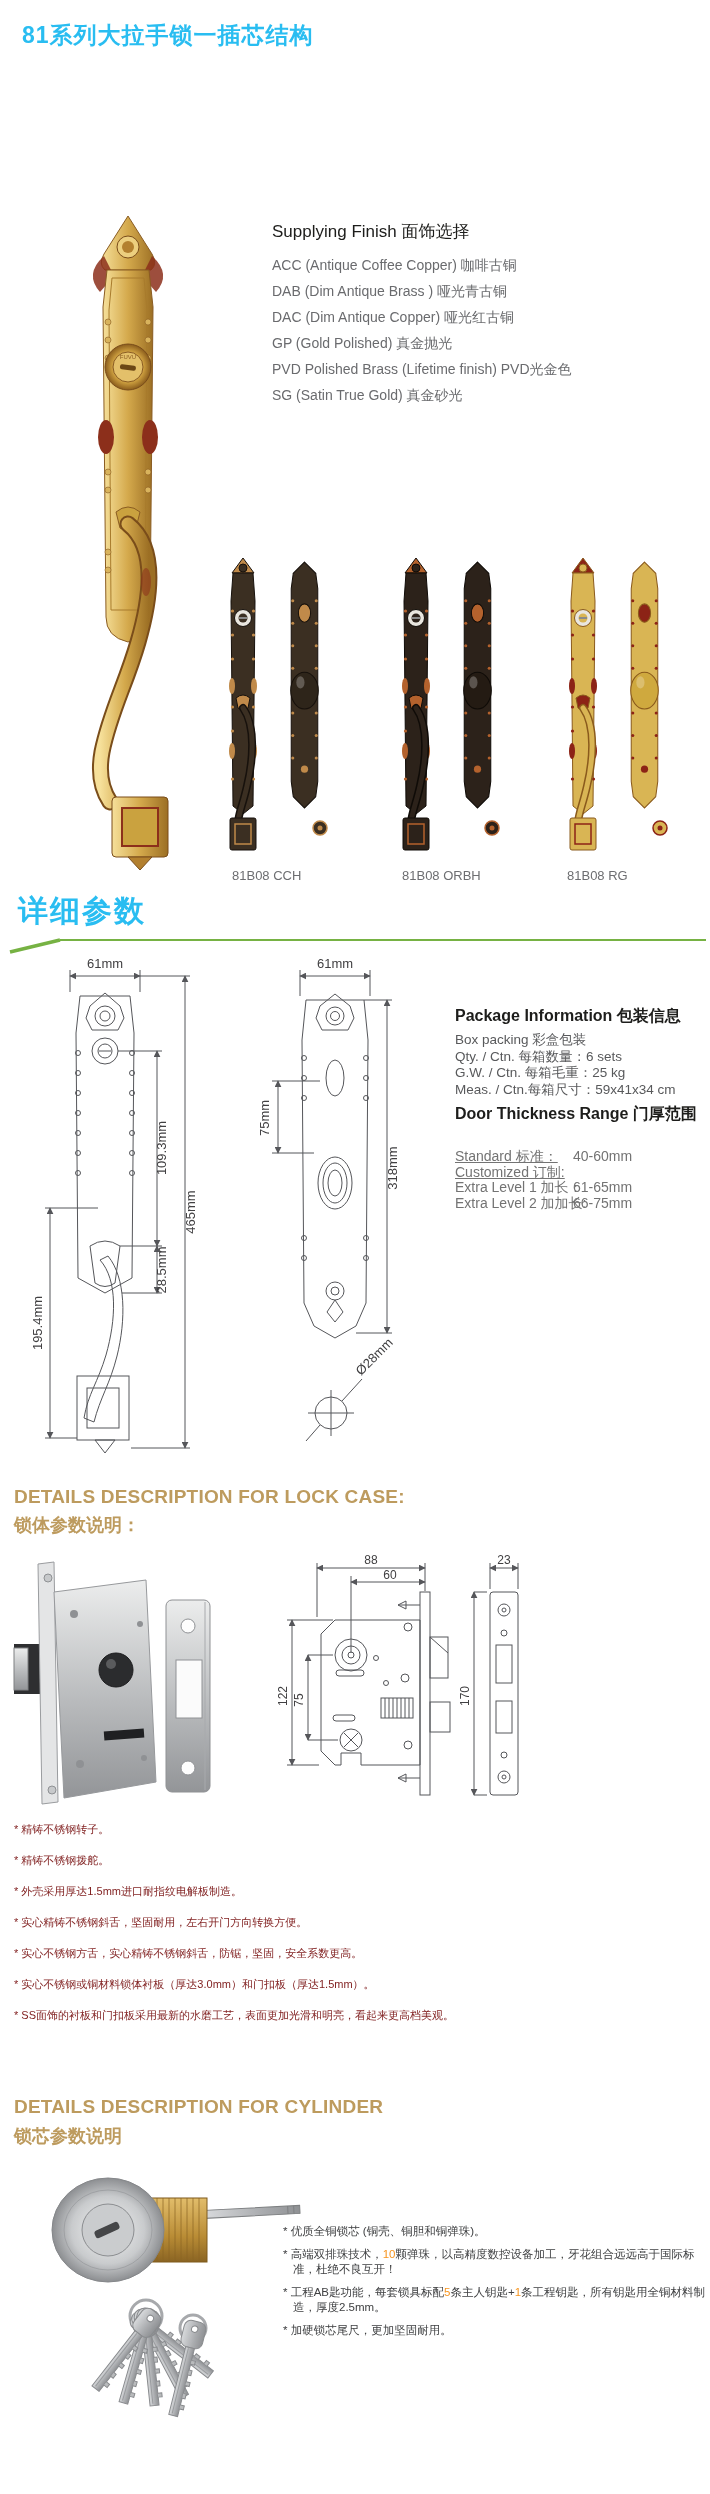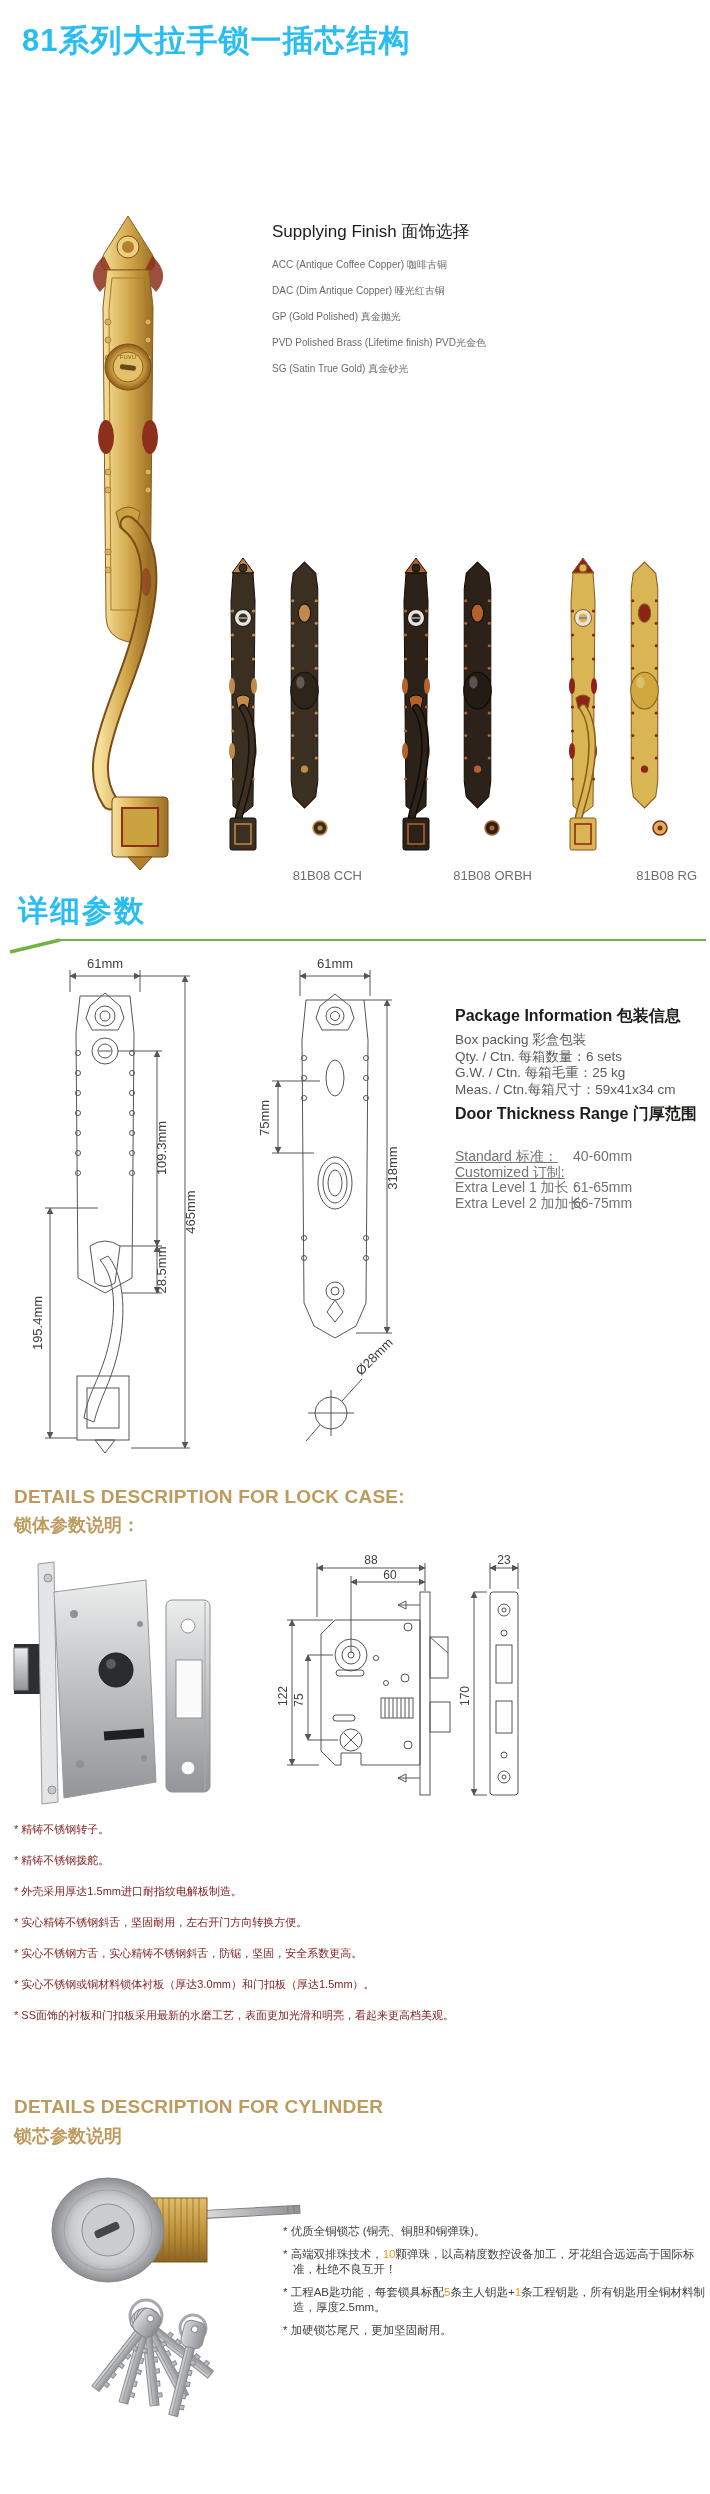--- a/index.html
+++ b/index.html
@@ -1,31 +1,31 @@
 <!DOCTYPE html>
 <html><head>
 <meta charset="utf-8">
 <style>
   html,body{margin:0;padding:0;background:#ffffff}
   .page{position:relative;width:710px;height:2494px;background:#fff;overflow:hidden;
         font-family:"Liberation Sans", sans-serif;color:#414042}
   .abs{position:absolute}
 
   
-  .title1{left:22px;top:20px;font-size:31px;font-weight:bold;color:#29bdf1;letter-spacing:1px}
+  .title1{left:22px;top:20px;font-size:23px;font-weight:bold;color:#29bdf1;letter-spacing:1px}
   .title2{left:22px;top:52px;font-size:25px;font-weight:bold;color:#29bdf1;letter-spacing:1px}
   .title2 .model-label{margin-left:38px}
   .title2 .model{color:#f7941e}
 
   
   .finish{left:272px;top:220px;width:430px}
   .finish .fh{font-size:17px;font-weight:normal;color:#1d1d1b;margin-bottom:9px}
-  .finish .fi{font-size:10px;color:#6a6b6e;line-height:26px}
-
-  .variant-label{top:868px;width:130px;text-align:right;font-size:13px;color:#6d6e71}
+  .finish .fi{font-size:14px;color:#6a6b6e;line-height:26px}
+
+  .variant-label{top:868px;width:130px;text-align:left;font-size:13px;color:#6d6e71}
 
   
   .v-cch{--plate:#3b2f22;--edge:#17110c;--accent:#c08a4a;--knob:#2e251a}
   .v-orbh{--plate:#2c221a;--edge:#0f0b07;--accent:#b4622d;--knob:#241b13}
   .v-rg{--plate:#d9b554;--edge:#8a5a1c;--accent:#8c2316;--knob:#cfa93e}
 
   
   .params-h{left:18px;top:891px;font-size:30px;font-weight:bold;color:#29bdf1;letter-spacing:2px}
   .pkg{left:455px;top:1006px;width:255px}
   .pkg .ph{font-size:16px;font-weight:bold;color:#1d1d1b;margin-bottom:5px}
@@ -214,20 +214,21 @@
     <path d="M78 312 C 106 334 102 382 88 430 C 76 472 60 500 52 540 C 48 562 52 578 60 590" fill="none" stroke="url(#gold)" stroke-width="13" stroke-linecap="round"></path>
     <ellipse cx="96" cy="370" rx="5" ry="14" fill="#8c2f1b" opacity="0.55"></ellipse>
     <rect x="62" y="585" width="56" height="60" rx="4" fill="url(#gold)" stroke="#7a4d1a"></rect>
     <rect x="72" y="596" width="36" height="38" fill="#caa23f" stroke="#8c2f1b" stroke-width="2"></rect>
     <path d="M78 645 L102 645 L90 658 Z" fill="#b3802f" stroke="#7a4d1a"></path>
   </svg>
 
   <div class="abs finish">
     <div class="fh">Supplying Finish 面饰选择</div>
     <div class="fi">ACC (Antique Coffee Copper) 咖啡古铜</div>
+    <div class="fi">DAB (Dim Antique Brass ) 哑光青古铜</div>
     <div class="fi">DAC (Dim Antique Copper) 哑光红古铜</div>
     <div class="fi">GP (Gold Polished) 真金抛光</div>
     <div class="fi">PVD Polished Brass (Lifetime finish) PVD光金色</div>
     <div class="fi">SG (Satin True Gold) 真金砂光</div>
   </div>
 
   <svg class="abs v-cch" style="left:223px;top:556px" width="40" height="300" viewBox="0 0 40 300">
       <use href="#g-ext"></use>
     </svg>
   <svg class="abs v-cch" style="left:286px;top:560px" width="37" height="250" viewBox="0 0 36 245">

